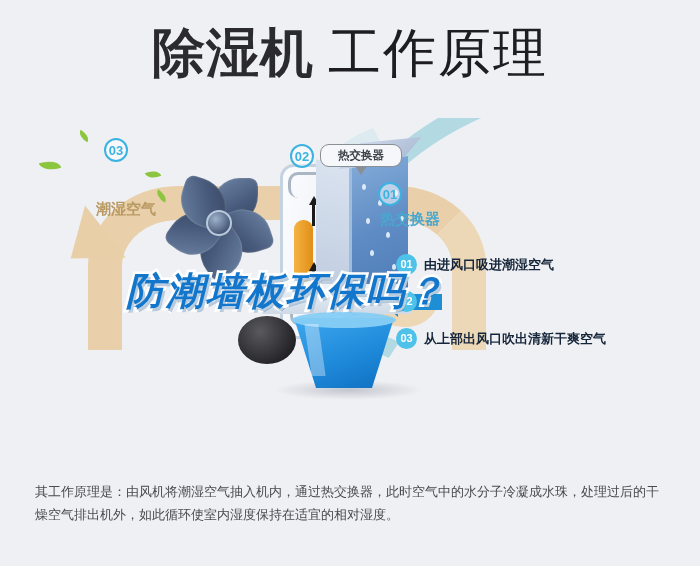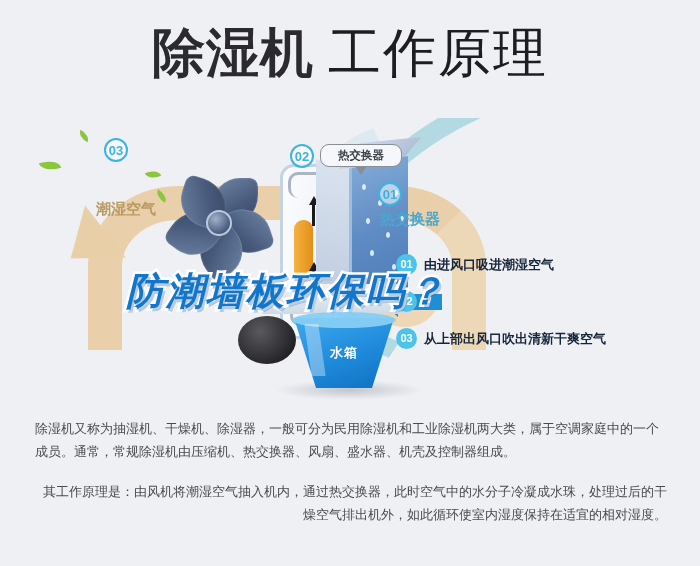--- a/index.html
+++ b/index.html
@@ -452,21 +452,21 @@
   .body-copy {
     position: absolute;
     left: 35px;
     width: 632px;
     color: #4a4a4e;
     font-size: 13px;
     line-height: 22.5px;
     font-family: "DejaVu Sans", "Liberation Sans", sans-serif;
   }
   .para-1 { top: 418px; }
-  .para-2 { top: 481px; text-align: right; }
+  .para-2 { top: 481px; }
 </style>
 </head>
 <body>
 
 <div id="page">
 
   <div class="title-wrap">
     <span class="title-a">除湿机</span><span class="title-b">工作原理</span>
   </div>
 
@@ -540,21 +540,20 @@
 
     <div class="inlet-arrow"></div>
 
     <div class="tray"></div>
     <div class="motor"></div>
     <div class="tank-shadow"></div>
     <div class="tank">
       <div class="tank-face"></div>
       <div class="tank-lip"></div>
       <div class="tank-shine"></div>
-      <div class="tank-label">水箱</div>
     </div>
 
     <div class="badge-o" style="left:104px; top:20px;">03</div>
     <div class="dia-label lbl-dry" style="left:96px; top:82px;">潮湿空气</div>
 
     <div class="badge-o" style="left:290px; top:26px;">02</div>
     <div class="callout" style="left:320px; top:26px;">热交换器</div>
 
     <div class="badge-o" style="left:378px; top:64px;">01</div>
     <div class="dia-label lbl-humid" style="left:380px; top:92px;">热交换器</div>
@@ -569,16 +568,15 @@
       <div class="step-badge">02</div>
     </div>
     <div class="step-row">
       <div class="step-badge">03</div>
       <div class="step-text">从上部出风口吹出清新干爽空气</div>
     </div>
   </div>
 
   <div class="overlay-headline">防潮墙板环保吗？</div>
 
-  <div class="body-copy para-1">除湿机又称为抽湿机、干燥机、除湿器，一般可分为民用除湿机和工业除湿机两大类，属于空调家庭中的一个成员。通常，常规除湿机由压缩机、热交换器、风扇、盛水器、机壳及控制器组成。</div>
   <div class="body-copy para-2">其工作原理是：由风机将潮湿空气抽入机内，通过热交换器，此时空气中的水分子冷凝成水珠，处理过后的干燥空气排出机外，如此循环使室内湿度保持在适宜的相对湿度。</div>
 
 </div>
 
 </body></html>

